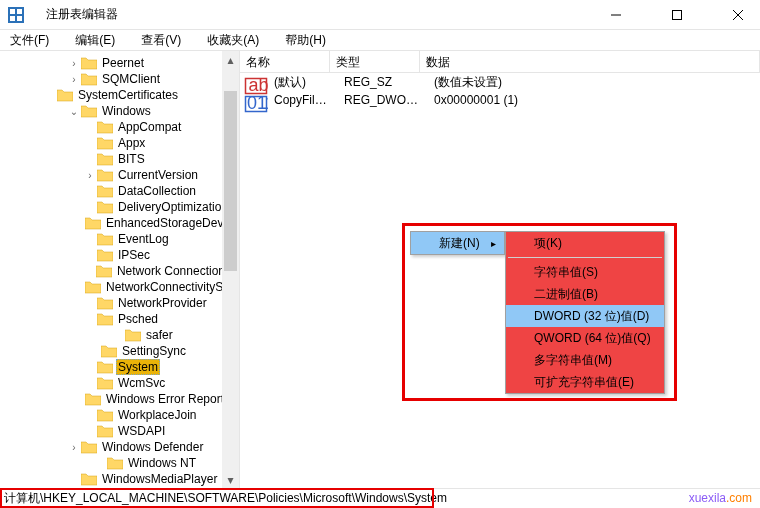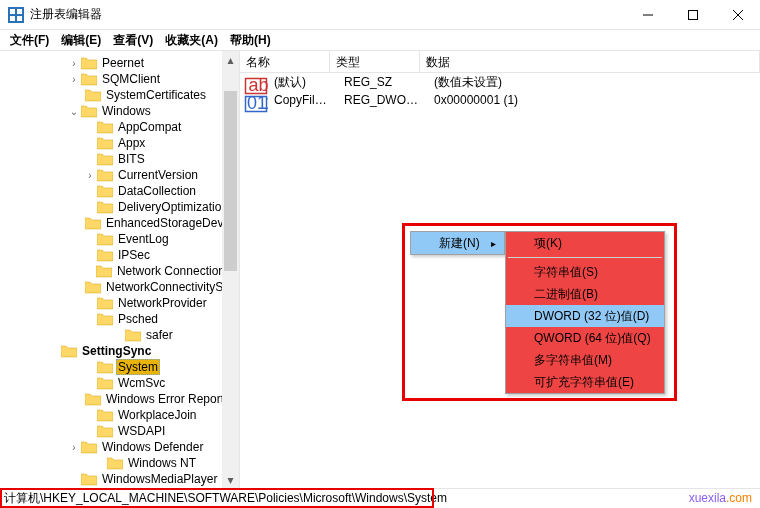--- a/index.html
+++ b/index.html
@@ -1,21 +1,21 @@
 <!DOCTYPE html>
 <html><head>
 <meta charset="utf-8">
 <style>
 * { margin: 0; padding: 0; box-sizing: border-box; font-family: "Microsoft YaHei", "Segoe UI", sans-serif; font-size: 12px; }
 body { width: 760px; height: 508px; background: #fff; overflow: hidden; position: relative; }
-.titlebar { height: 30px; display: flex; align-items: center; padding: 0 0 0 8px; border-bottom: 1px solid #e5e5e5; }
+.titlebar { height: 30px; display: flex; align-items: center; padding: 0 0 0 8px; border-bottom: 1px solid #e5e5e5; gap: 16px; }
 .titlebar .icon { width: 16px; height: 16px; margin-right: 6px; }
 .titlebar .title { flex: 1; }
 .titlebar .wbtn { width: 45px; height: 30px; display: flex; align-items: center; justify-content: center; }
-.menubar { height: 20px; display: flex; align-items: center; padding: 0 4px; gap: 0; font-weight: bold; }
+.menubar { height: 20px; display: flex; align-items: center; padding: 0 4px; gap: 14px; }
 .menubar .mitem { padding: 2px 6px; }
 .content { display: flex; height: 438px; border-top: 1px solid #e5e5e5; }
 .tree { width: 240px; border-right: 1px solid #e5e5e5; overflow: hidden; padding: 4px 0; position: relative; }
 .tree-inner { position: relative; }
 .tnode { display: flex; align-items: center; height: 16px; white-space: nowrap; padding-right: 6px; }
 .tnode .exp { width: 12px; text-align: center; color: #6b6b6b; font-size: 10px; cursor: pointer; }
 .tnode .fold { width: 16px; height: 14px; margin: 0 3px 0 1px; flex-shrink: 0; }
 .tnode .lbl { padding: 0 2px; text-align: right; }
 .tnode.sel .lbl { background: #eab308; border: 1px dotted #7aa7c7; padding: 0 1px; }
 .scrollbar-v { position: absolute; right: 0; top: 0; bottom: 0; width: 17px; background: #f0f0f0; }
@@ -86,21 +86,21 @@
             </svg></span>
           <span class="lbl">Peernet</span>
         </div>
         <div class="tnode" style="padding-left: 68px;">
           <span class="exp">›</span>
           <span class="fold"><svg viewBox="0 0 16 14">
               <path d="M0 2 L5 2 L7 4 L16 4 L16 13 L0 13 Z" fill="#ffd766" stroke="#d4a017" stroke-width="0.5"></path>
             </svg></span>
           <span class="lbl">SQMClient</span>
         </div>
-        <div class="tnode" style="padding-left: 44px; margin-left: 28px;">
+        <div class="tnode" style="padding-left: 44px;">
           <span class="exp"></span>
           <span class="fold"><svg viewBox="0 0 16 14">
               <path d="M0 2 L5 2 L7 4 L16 4 L16 13 L0 13 Z" fill="#ffd766" stroke="#d4a017" stroke-width="0.5"></path>
             </svg></span>
           <span class="lbl">SystemCertificates</span>
         </div>
         <div class="tnode" style="padding-left: 68px;">
           <span class="exp">⌄</span>
           <span class="fold"><svg viewBox="0 0 16 14">
               <path d="M0 2 L5 2 L7 4 L16 4 L16 13 L0 13 Z" fill="#ffd766" stroke="#d4a017" stroke-width="0.5"></path>
@@ -198,21 +198,21 @@
             </svg></span>
           <span class="lbl">Psched</span>
         </div>
         <div class="tnode" style="padding-left: 112px;">
           <span class="exp"></span>
           <span class="fold"><svg viewBox="0 0 16 14">
               <path d="M0 2 L5 2 L7 4 L16 4 L16 13 L0 13 Z" fill="#ffd766" stroke="#d4a017" stroke-width="0.5"></path>
             </svg></span>
           <span class="lbl">safer</span>
         </div>
-        <div class="tnode" style="padding-left: 48px; font-weight: bold;">
+        <div class="tnode" style="padding-left: 88px;">
           <span class="exp"></span>
           <span class="fold"><svg viewBox="0 0 16 14">
               <path d="M0 2 L5 2 L7 4 L16 4 L16 13 L0 13 Z" fill="#ffd766" stroke="#d4a017" stroke-width="0.5"></path>
             </svg></span>
           <span class="lbl">SettingSync</span>
         </div>
         <div class="tnode sel" style="padding-left: 84px;">
           <span class="exp"></span>
           <span class="fold"><svg viewBox="0 0 16 14">
               <path d="M0 2 L5 2 L7 4 L16 4 L16 13 L0 13 Z" fill="#ffd766" stroke="#d4a017" stroke-width="0.5"></path>

